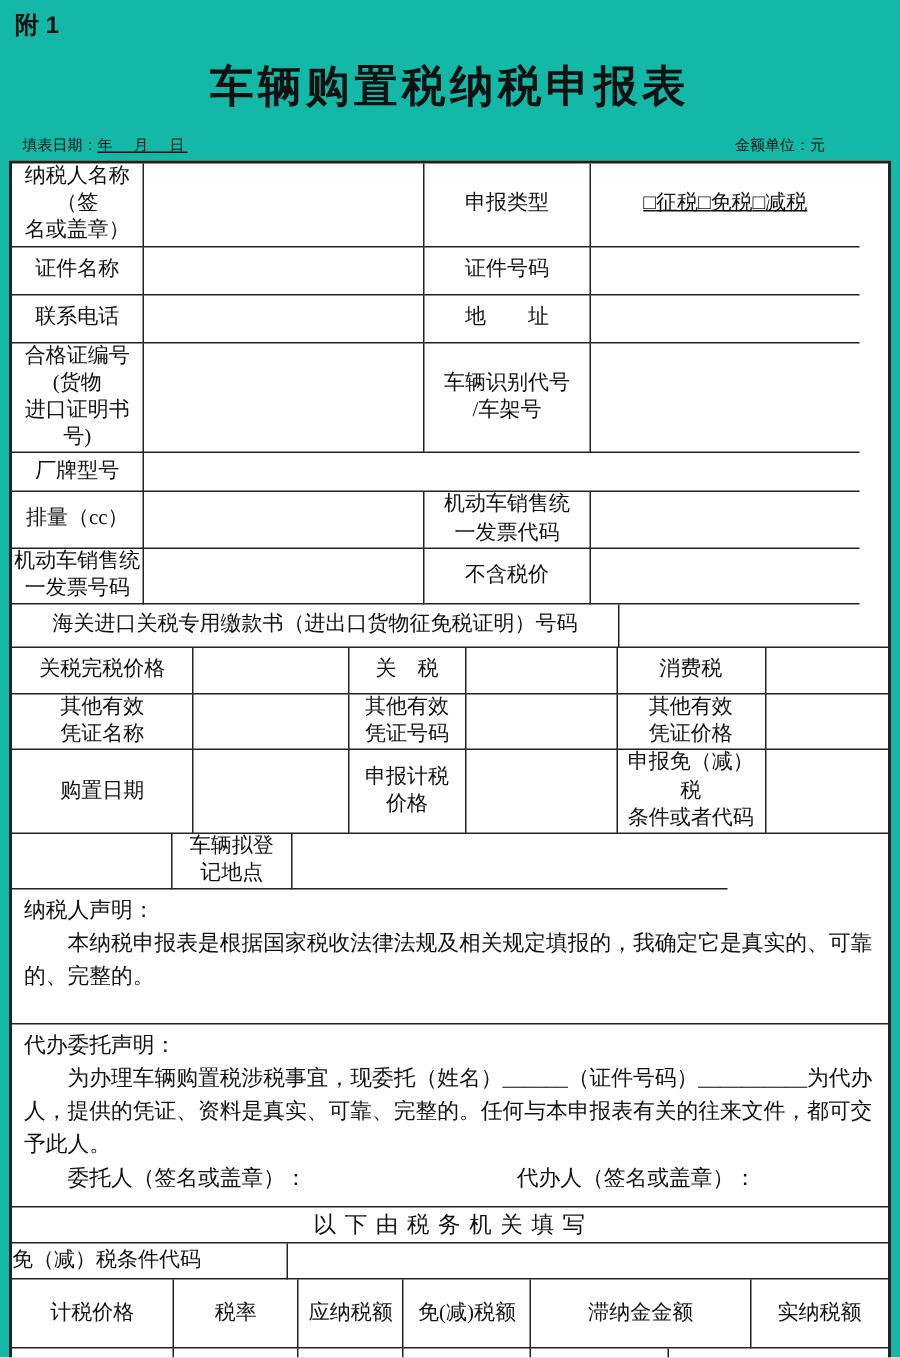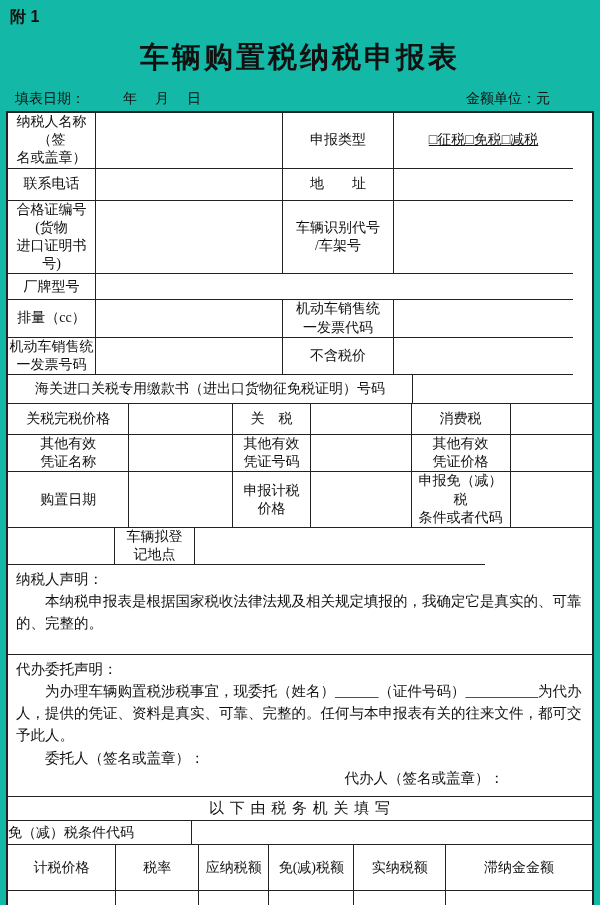--- a/index.html
+++ b/index.html
@@ -19,25 +19,25 @@
   }
   .title {
     text-align:center;
     font-family:"Liberation Sans", sans-serif;
     font-weight:bold; font-size:29px;
     letter-spacing:3px;
     margin-top:10px;
   }
   .meta-row {
     display:flex; align-items:flex-end;
-    font-size:14px;
+    font-size:10px;
     margin:12px 8px 3px 8px;
   }
   .meta-row .date-label { margin-left:7px; }
-  .meta-row .ymd { margin-left:38px; letter-spacing:2px; }
+  .meta-row .ymd { letter-spacing:2px;text-decoration:underline; }
   .meta-row .unit { margin-left:auto; margin-right:42px; }
 
   .form {
     width:588px; margin-left:6px;
     border:2px solid #222;
     background:#fff;
   }
   .tr { display:flex; width:584px; }
   .td {
     border-right:1px solid #222;
@@ -73,21 +73,21 @@
   .decl {
     border-bottom:1px solid #222;
     font-size:14.5px; line-height:1.5;
     padding:4px 8px 6px 8px;
     min-height:90px;
     text-align:left;
   }
   .decl p.body { text-indent:2em; }
   .decl .sign-line { display:flex; margin-top:2px; }
   .decl .sign-line .s1 { margin-left:2em; }
-  .decl .sign-line .s2 { margin-left:140px;margin-top:20px; }
+  .decl .sign-line .s2 { margin-left:140px; }
 
   .banner {
     border-bottom:1px solid #222;
     font-size:15px; text-align:center;
     padding:2px 0; letter-spacing:1px;
     min-height:22px;
   }
   .label-left { justify-content:flex-start; padding-left:0; text-align:right; }
 
   .cell-col {
@@ -117,20 +117,26 @@
 名或盖章）</div>
       <div class="td a2"></div>
       <div class="td a3">申报类型</div>
       <div class="td a4 options">
         <span class="opt"><span>□</span><span>征税</span></span>
         <span class="opt"><span>□</span><span>免税</span></span>
         <span class="opt"><span>□</span><span>减税</span></span>
       </div>
     </div>
 
+    <div class="tr h32">
+      <div class="td a1">证件名称</div>
+      <div class="td a2"></div>
+      <div class="td a3">证件号码</div>
+      <div class="td a4"></div>
+    </div>
 
     <div class="tr h32">
       <div class="td a1">联系电话</div>
       <div class="td a2"></div>
       <div class="td a3">地　　址</div>
       <div class="td a4"></div>
     </div>
 
     <div class="tr h45">
       <div class="td a1 pre">合格证编号(货物
@@ -225,22 +231,22 @@
     <div class="tr h24">
       <div class="td e1 label-left">免（减）税条件代码</div>
       <div class="td e2"></div>
     </div>
 
     <div class="tr h46">
       <div class="td c1">计税价格</div>
       <div class="td c2">税率</div>
       <div class="td c3">应纳税额</div>
       <div class="td c4">免(减)税额</div>
+      <div class="td c6">滞纳金金额</div>
       <div class="td c5">实纳税额</div>
-      <div class="td c6">滞纳金金额</div>
     </div>
 
     <div class="tr h44">
       <div class="td c1"></div>
       <div class="td c2"></div>
       <div class="td c3"></div>
       <div class="td c4"></div>
       <div class="td c5"></div>
       <div class="td c6"></div>
     </div>

